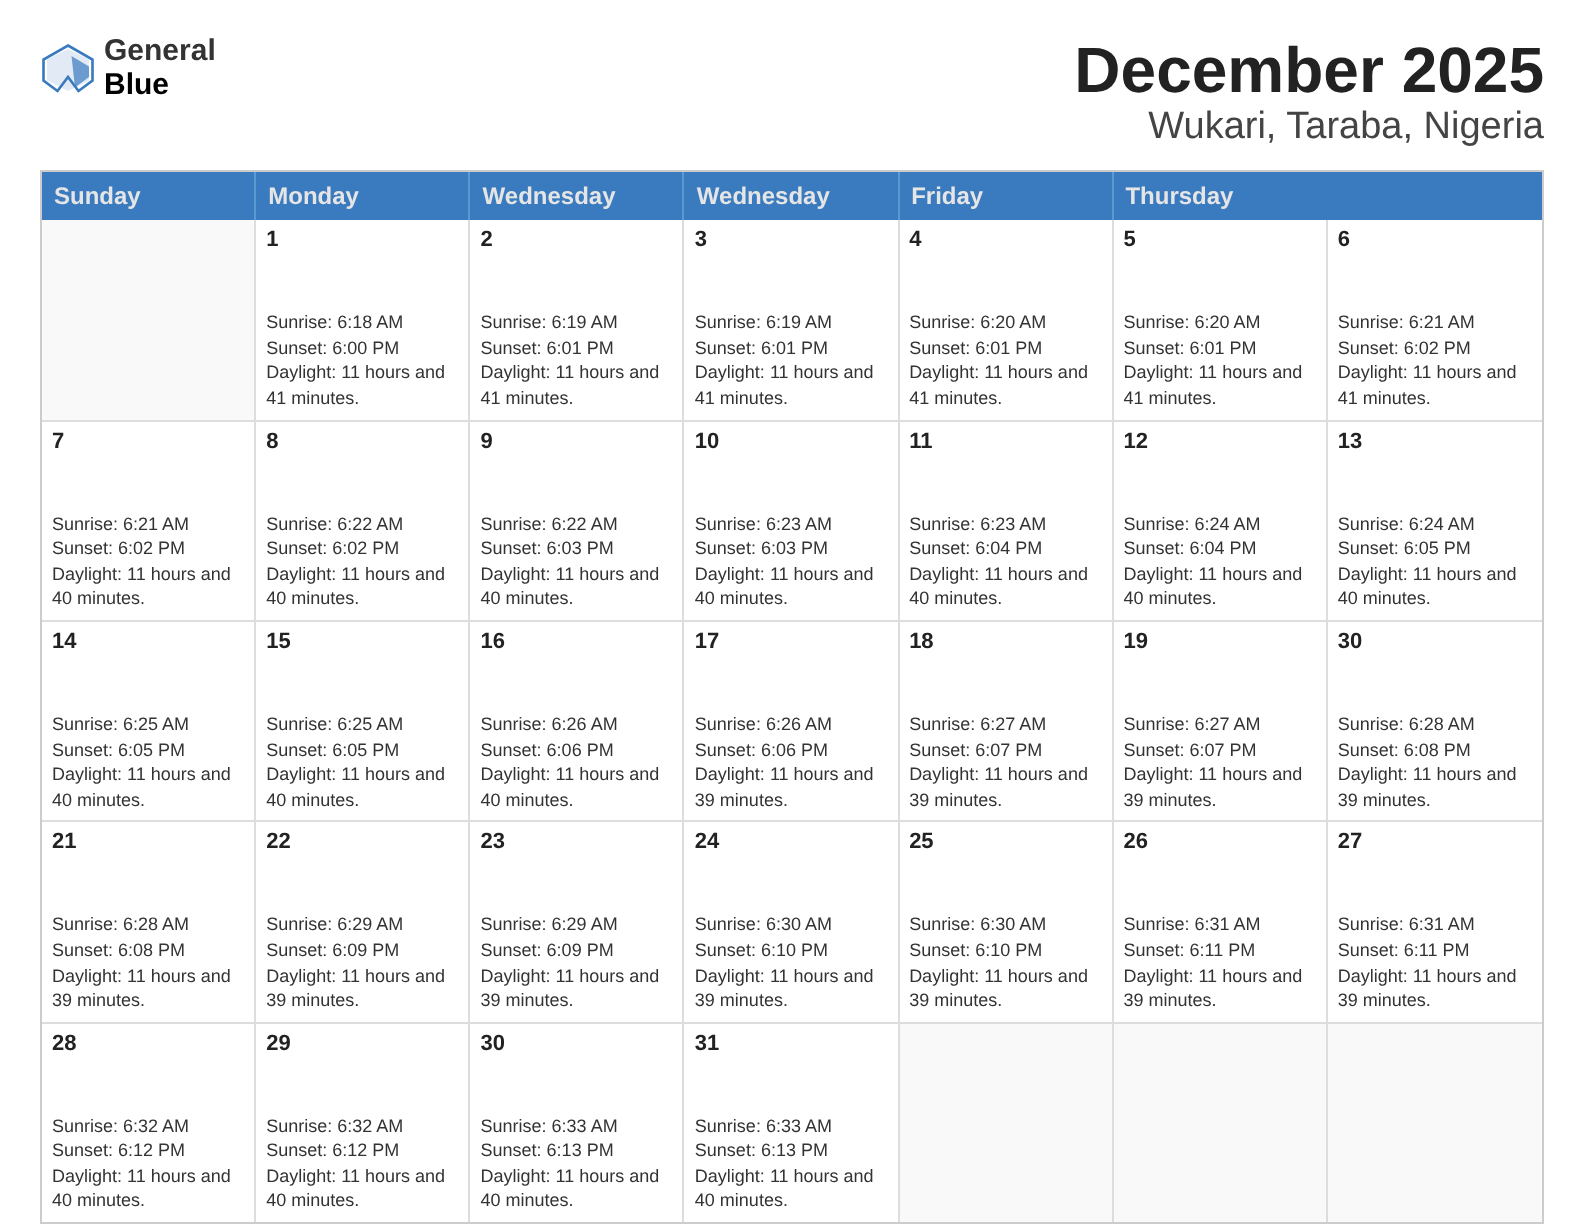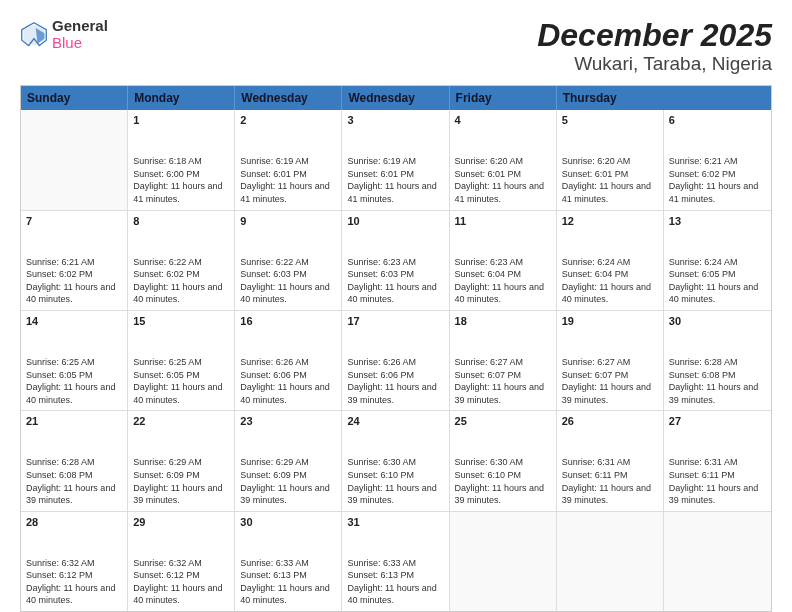--- a/index.html
+++ b/index.html
@@ -33,54 +33,53 @@
       flex-direction: column;
       line-height: 1.1;
     }
     .logo-general {
       font-size: 15px;
       font-weight: bold;
       color: #333;
     }
     .logo-blue {
       font-size: 15px;
-      font-weight: normal;
-      color: #ec4899;
+      font-weight: bold;
+      color: #000000;
     }
     .logo-icon {
       width: 28px;
       height: 28px;
     }
     .title-block {
       text-align: right;
     }
     .title-month {
       font-size: 32px;
       font-weight: bold;
       color: #222;
       line-height: 1.1;
-      font-style: italic;
     }
     .title-location {
       font-size: 19px;
       color: #444;
     }
     .calendar {
       flex: 1;
       display: flex;
       flex-direction: column;
       border: 1px solid #ccc;
     }
     .cal-header {
       display: grid;
       grid-template-columns: repeat(7, 1fr);
       background: #3a7abf;
     }
     .cal-header-cell {
-      color: #0f172a;
+      color: #e5e5e5;
       font-size: 12px;
       font-weight: bold;
       padding: 5px 6px;
       text-align: left;
       border-right: 1px solid #5a99d4;
     }
     .cal-header-cell:last-child { border-right: none; }
     .cal-body {
       flex: 1;
       display: flex;

